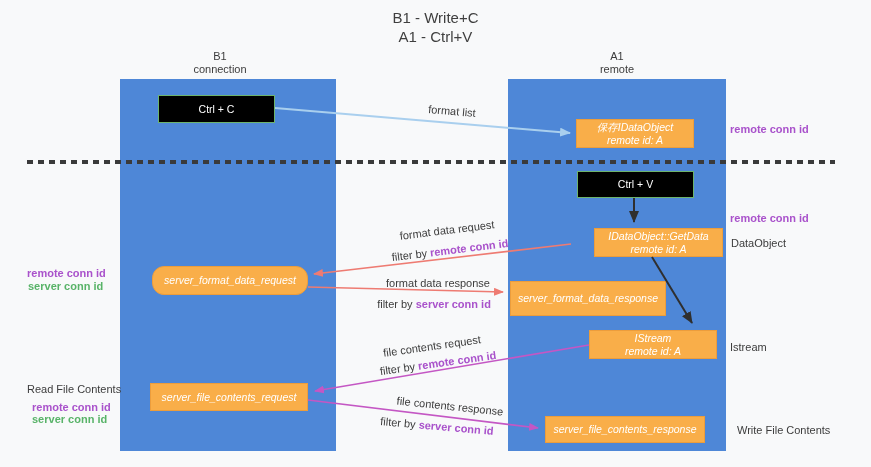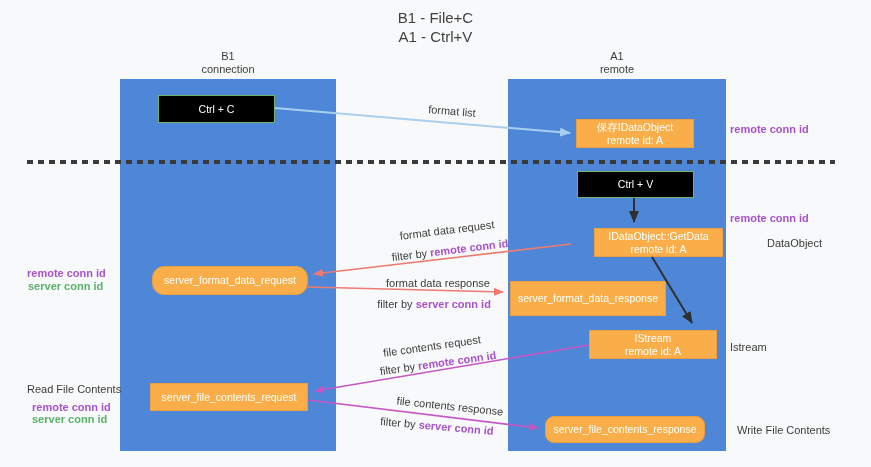--- a/index.html
+++ b/index.html
@@ -20,30 +20,30 @@
   .lane{
     position:absolute;top:79px;height:372px;
     background:#4e87d7;
   }
   .lane.b1{left:120px;width:216px;}
   .lane.a1{left:508px;width:218px;}
   .lane-header{
     position:absolute;top:50px;height:28px;
     text-align:center;color:#3c3c3c;font-size:11px;line-height:13px;
   }
-  .lane-header.b1{left:120px;width:216px;}
+  .lane-header.b1{left:112px;width:216px;}
   .lane-header.a1{left:508px;width:218px;}
   .node{
     position:absolute;
     display:flex;flex-direction:column;align-items:center;justify-content:center;
     color:#ffffff;text-align:center;
     font-size:10.5px;line-height:13px;
     box-sizing:border-box;
   }
-  .node.orange{background:#f9ae49;border:1px solid #ec9d3c;}
+  .node.orange{background:#f9ae49;border:1px solid #ec9d3c;font-style:italic;}
   .node.green{background:#000000;border:1px solid #6db46d;}
   .side-label{
     position:absolute;font-size:11px;line-height:12px;white-space:nowrap;
   }
   .purple{color:#a952cb;font-weight:bold;}
   .greentx{color:#58b368;font-weight:bold;}
   .blacktx{color:#3c3c3c;font-weight:normal;}
   .flow-label{
     position:absolute;font-size:11px;color:#3c3c3c;white-space:nowrap;
     transform-origin:center center;
@@ -52,21 +52,21 @@
     position:absolute;left:0;top:0;width:871px;height:467px;
     pointer-events:none;
   }
 </style>
 </head>
 <body>
 
 <div class="canvas">
 
   <div class="title">
-    <div>B1 - File+C</div>
+    <div>B1 - Write+C</div>
     <div>A1 - Ctrl+V</div>
   </div>
 
   <div class="lane-header b1">
     <div>B1</div>
     <div>connection</div>
   </div>
   <div class="lane-header a1">
     <div>A1</div>
     <div>remote</div>
@@ -103,27 +103,27 @@
 
   <div class="node orange" style="left:589px;top:330px;width:128px;height:29px;">
     <span>IStream</span>
     <span>remote id: A</span>
   </div>
 
   <div class="node orange" style="left:150px;top:383px;width:158px;height:28px;">
     <span>server_file_contents_request</span>
   </div>
 
-  <div class="node orange" style="left:545px;top:416px;width:160px;height:27px;border-radius:9px;">
+  <div class="node orange" style="left:545px;top:416px;width:160px;height:27px;">
     <span>server_file_contents_response</span>
   </div>
 
   <div class="side-label purple" style="left:730px;top:123px;">remote conn id</div>
   <div class="side-label purple" style="left:730px;top:212px;">remote conn id</div>
-  <div class="side-label blacktx" style="left:731px;top:237px;margin-left:36px;">DataObject</div>
+  <div class="side-label blacktx" style="left:731px;top:237px;">DataObject</div>
   <div class="side-label blacktx" style="left:730px;top:341px;">Istream</div>
   <div class="side-label blacktx" style="left:737px;top:424px;">Write File Contents</div>
 
   <div class="side-label purple" style="left:27px;top:267px;">remote conn id</div>
   <div class="side-label greentx" style="left:28px;top:280px;">server conn id</div>
   <div class="side-label blacktx" style="left:27px;top:383px;text-align:center;">Read File Contents</div>
   <div class="side-label purple" style="left:32px;top:401px;">remote conn id</div>
   <div class="side-label greentx" style="left:32px;top:413px;">server conn id</div>
 
   <div class="flow-label" style="left:452px;top:111px;transform:translate(-50%,-50%) rotate(5deg);">format list</div>

